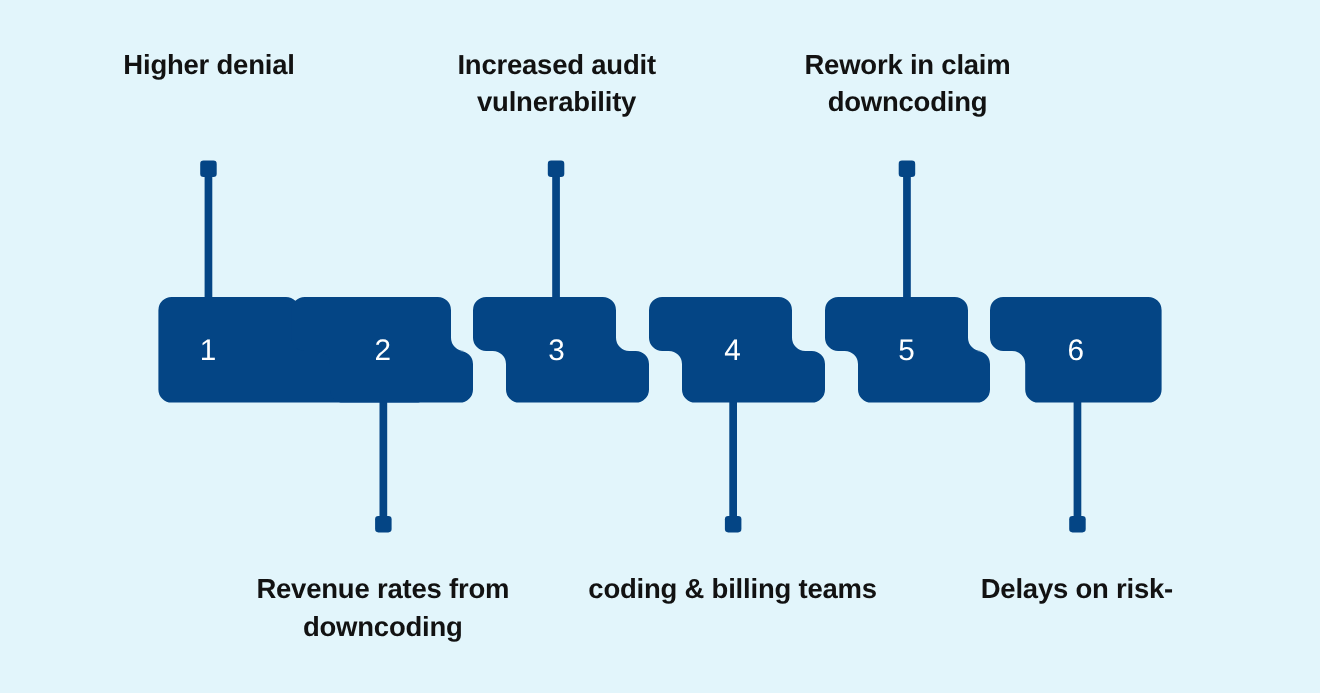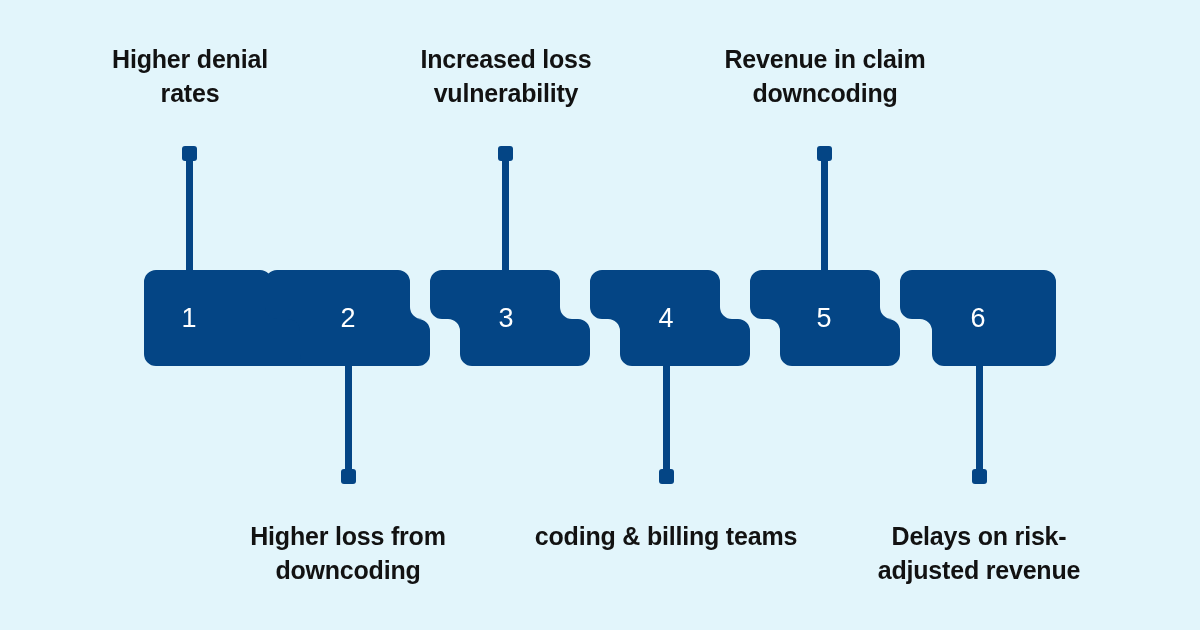--- a/index.html
+++ b/index.html
@@ -106,40 +106,38 @@
       <text class="step-num" x="348" y="320">2</text>
       <text class="step-num" x="506" y="320">3</text>
       <text class="step-num" x="666" y="320">4</text>
       <text class="step-num" x="824" y="320">5</text>
       <text class="step-num" x="978" y="320">6</text>
     </g>
   </svg>
 
   <div class="label label-top" style="left:65px; width:250px;text-align:center;">
     <div>Higher denial</div>
-    <div>rates</div>
   </div>
 
   <div class="label label-top" style="left:381px; width:250px;">
-    <div>Increased loss</div>
+    <div>Increased audit</div>
     <div>vulnerability</div>
   </div>
 
   <div class="label label-top" style="left:700px; width:250px;">
-    <div>Revenue in claim</div>
+    <div>Rework in claim</div>
     <div>downcoding</div>
   </div>
 
   <div class="label label-bottom" style="left:208px; width:280px;">
-    <div>Higher loss from</div>
+    <div>Revenue rates from</div>
     <div>downcoding</div>
   </div>
 
   <div class="label label-bottom" style="left:526px; width:280px;">
     <div>coding &amp; billing teams</div>
   </div>
 
   <div class="label label-bottom" style="left:839px; width:280px;">
     <div>Delays on risk-</div>
-    <div>adjusted revenue</div>
   </div>
 
 </div>
 
 </body></html>

